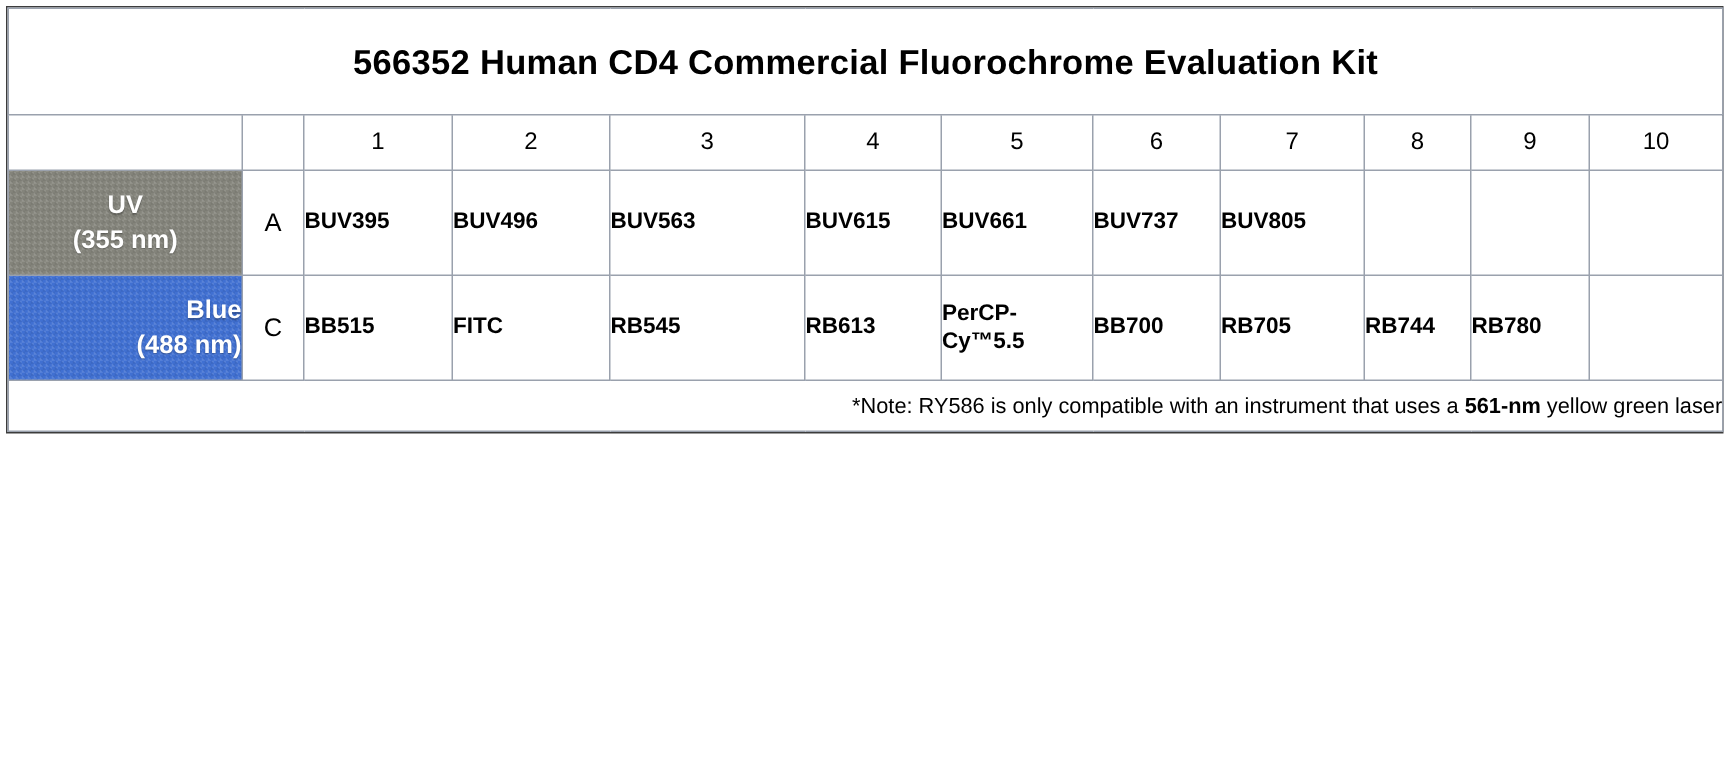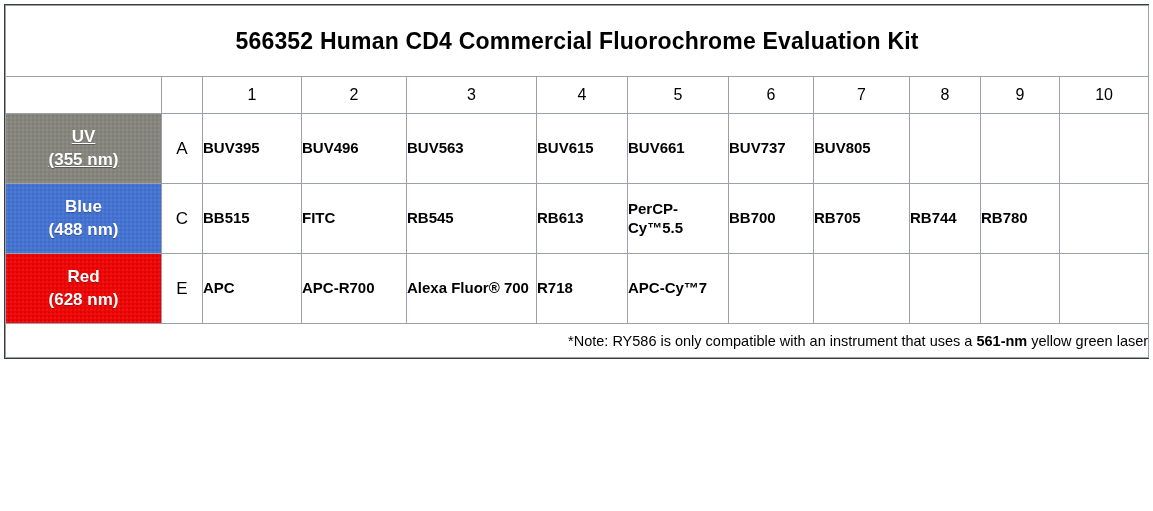--- a/index.html
+++ b/index.html
@@ -116,74 +116,57 @@
       <td>4</td>
       <td>5</td>
       <td>6</td>
       <td>7</td>
       <td>8</td>
       <td>9</td>
       <td>10</td>
     </tr>
 
     <tr class="data-row">
-      <td class="laser" style="background-color: rgb(132, 132, 123); text-decoration: underline;">
+      <td class="laser" style="background-color: rgb(132, 132, 123);">
         <div>UV</div>
         <div>(355 nm)</div>
       </td>
       <td class="letter">A</td>
       <td class="fluor">BUV395</td>
       <td class="fluor">BUV496</td>
       <td class="fluor">BUV563</td>
       <td class="fluor">BUV615</td>
       <td class="fluor">BUV661</td>
       <td class="fluor">BUV737</td>
       <td class="fluor">BUV805</td>
       <td class="fluor"></td>
       <td class="fluor"></td>
       <td class="fluor"></td>
     </tr>
 
 
     <tr class="data-row">
-      <td class="laser" style="background-color: rgb(64, 112, 210);">
+      <td class="laser" style="background-color: rgb(64, 112, 210); text-align: right;">
         <div>Blue</div>
         <div>(488 nm)</div>
       </td>
       <td class="letter">C</td>
       <td class="fluor">BB515</td>
       <td class="fluor">FITC</td>
       <td class="fluor">RB545</td>
       <td class="fluor">RB613</td>
       <td class="fluor">PerCP-Cy™5.5</td>
       <td class="fluor">BB700</td>
       <td class="fluor">RB705</td>
       <td class="fluor">RB744</td>
       <td class="fluor">RB780</td>
       <td class="fluor"></td>
     </tr>
 
 
-    <tr class="data-row">
-      <td class="laser" style="background-color: rgb(238, 0, 0);">
-        <div>Red</div>
-        <div>(628 nm)</div>
-      </td>
-      <td class="letter">E</td>
-      <td class="fluor">APC</td>
-      <td class="fluor">APC-R700</td>
-      <td class="fluor">Alexa Fluor® 700</td>
-      <td class="fluor">R718</td>
-      <td class="fluor">APC-Cy™7</td>
-      <td class="fluor"></td>
-      <td class="fluor"></td>
-      <td class="fluor"></td>
-      <td class="fluor"></td>
-      <td class="fluor"></td>
-    </tr>
 
     <tr class="note-row">
       <td colspan="12">
         <span>*Note: RY586 is only compatible with an instrument that uses a </span><span class="note-bold">561-nm</span><span> yellow green laser</span>
       </td>
     </tr>
   </tbody>
     </table>
 </div>
 

